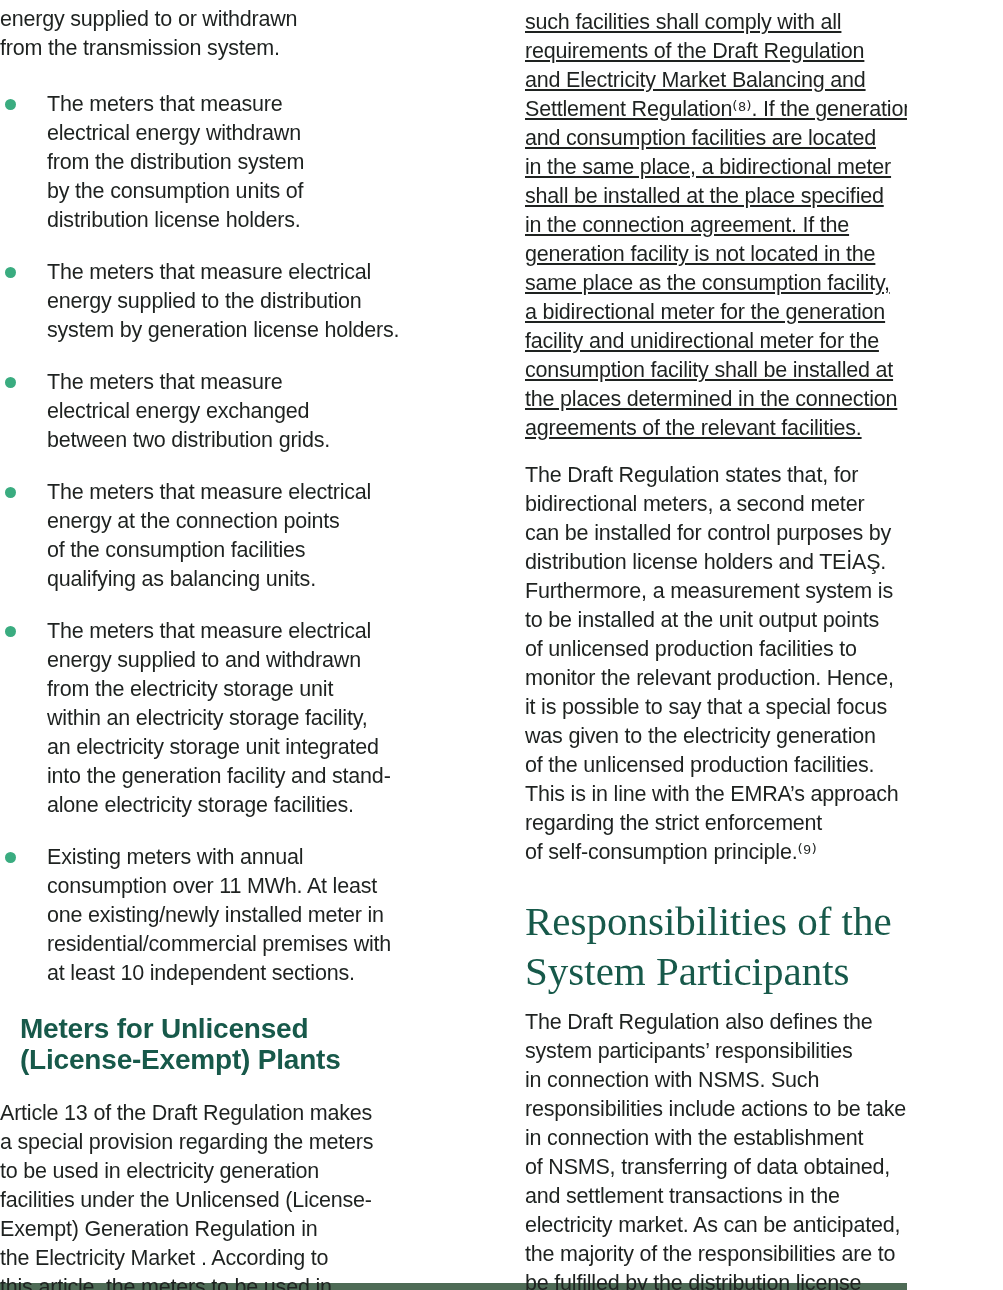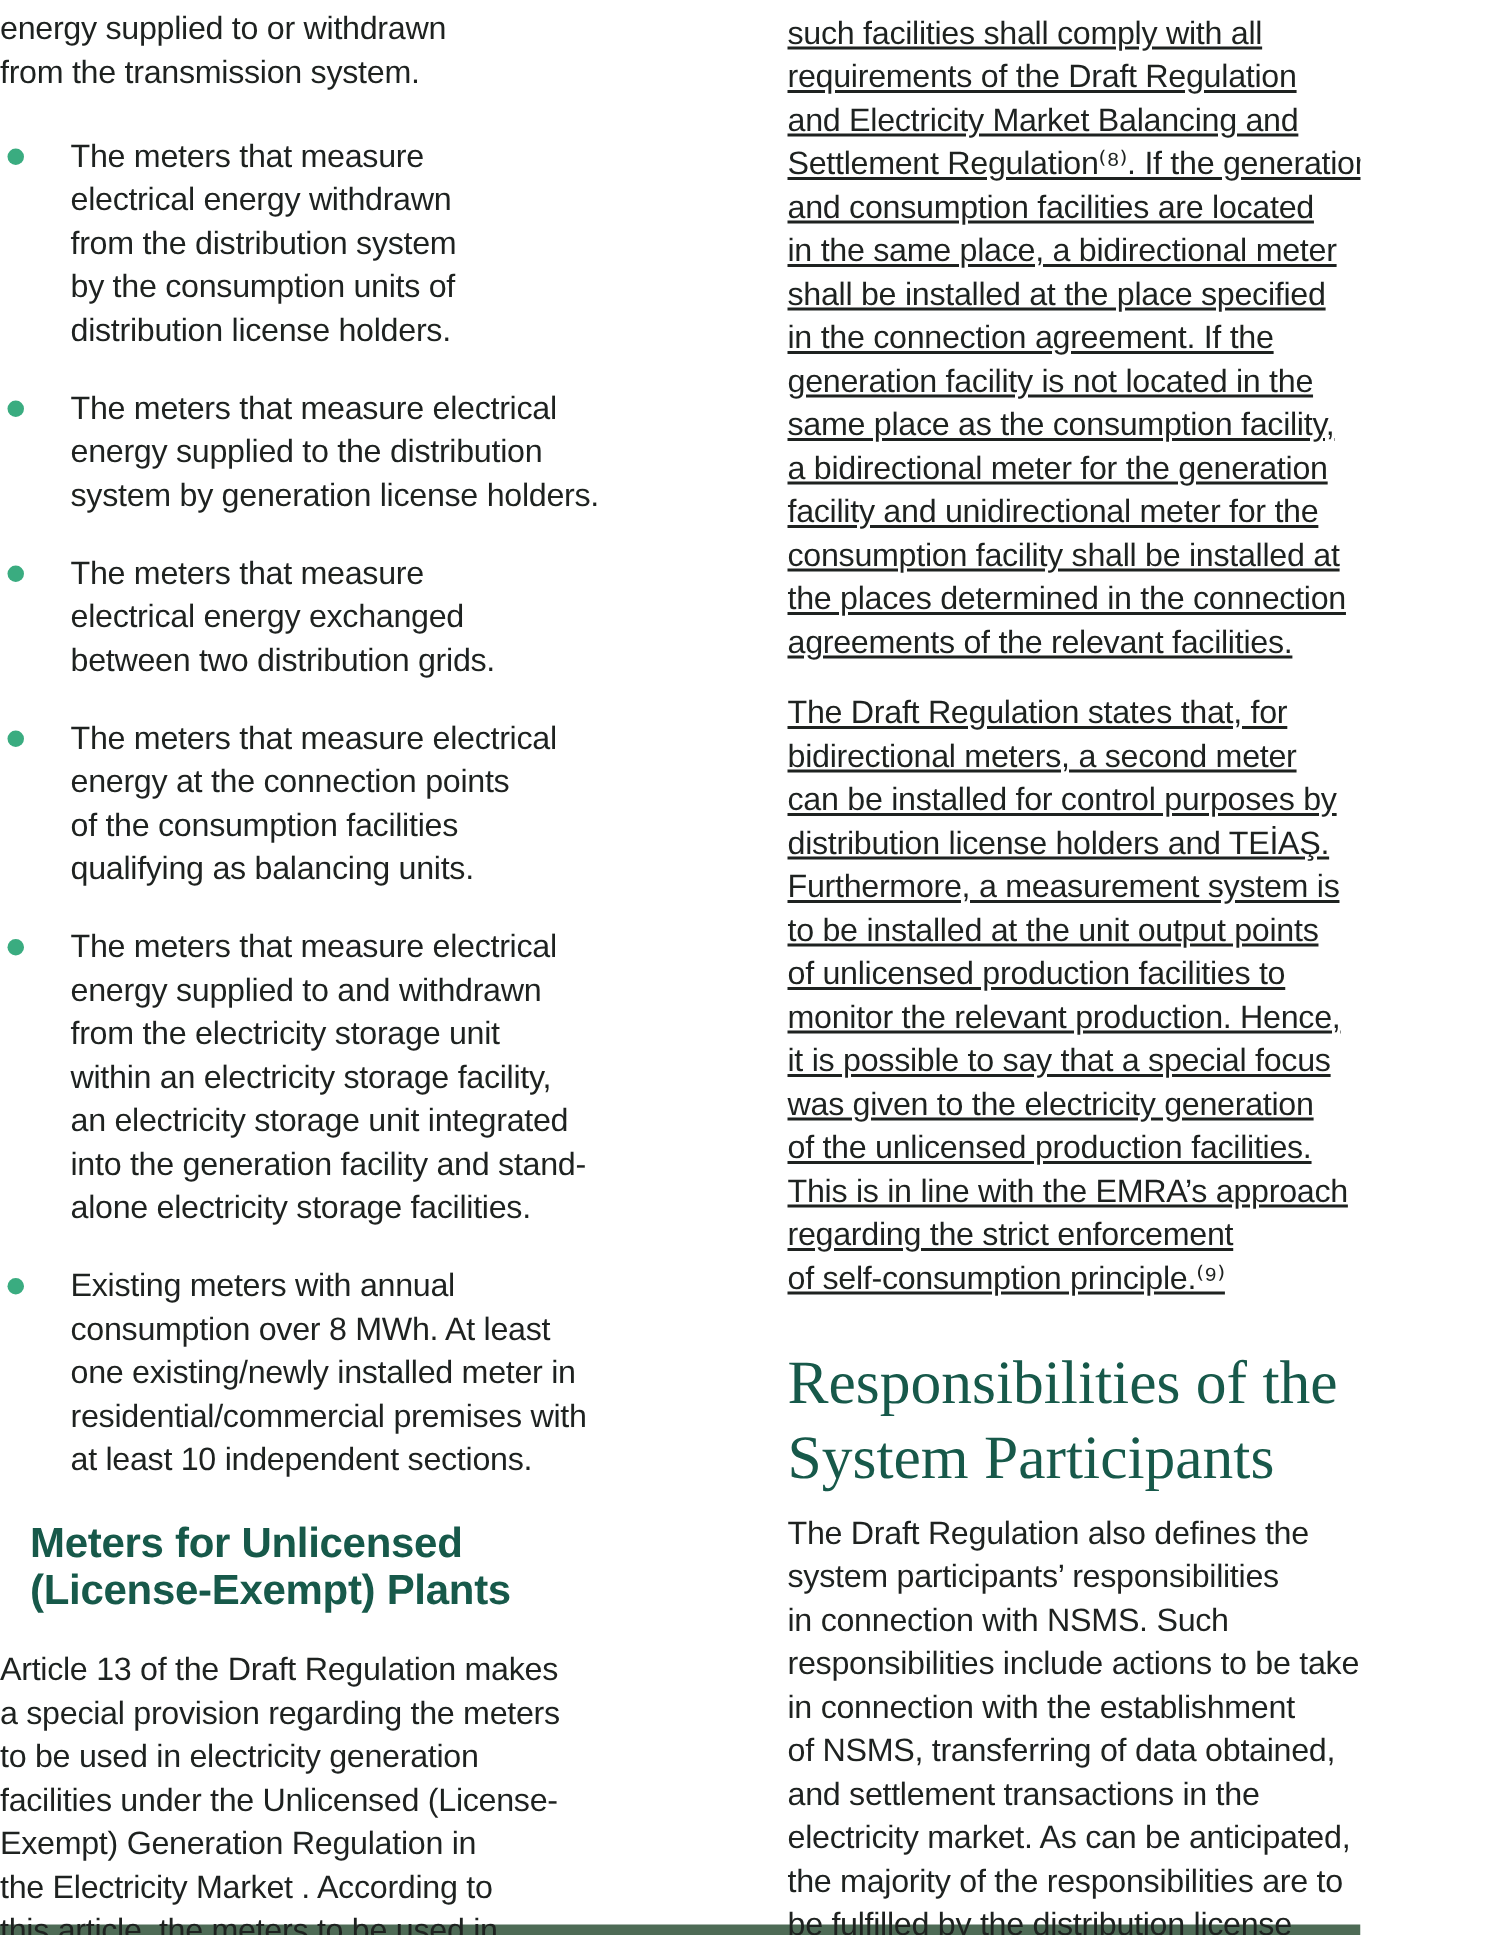--- a/index.html
+++ b/index.html
@@ -37,21 +37,21 @@
     color:var(--heading-green);margin:0 0 24px 0;white-space:pre-line;
     letter-spacing:-0.2px;
     padding-left:20px;
   }
   .serif-head{
     font-family:"Liberation Serif","DejaVu Serif",serif;
     font-weight:normal;font-size:41px;line-height:50px;
     color:var(--heading-green);margin:0 0 12px 0;white-space:pre-line;
   }
   .p-gap-sm{margin-bottom:18px;text-decoration:underline;}
-  .p-gap-md{margin-bottom:29px;text-decoration:underline;}
+  .p-gap-md{margin-bottom:29px;}
   .footer-bar{
     position:absolute;left:0;bottom:0;width:100%;height:7px;
     background:var(--footer-green);z-index:0;
   }
 </style>
 </head>
 <body>
 
 <div class="page">
 
@@ -93,21 +93,21 @@
 energy supplied to and withdrawn
 from the electricity storage unit
 within an electricity storage facility,
 an electricity storage unit integrated
 into the generation facility and stand-
 alone electricity storage facilities.</span>
       </li>
       <li>
         <span class="dot"></span>
         <span class="body-text">Existing meters with annual
-consumption over 8 MWh. At least
+consumption over 11 MWh. At least
 one existing/newly installed meter in
 residential/commercial premises with
 at least 10 independent sections.</span>
       </li>
     </ul>
 
     <h2 class="subhead">Meters for Unlicensed
 (License-Exempt) Plants</h2>
 
     <p class="body-text">Article 13 of the Draft Regulation makes

